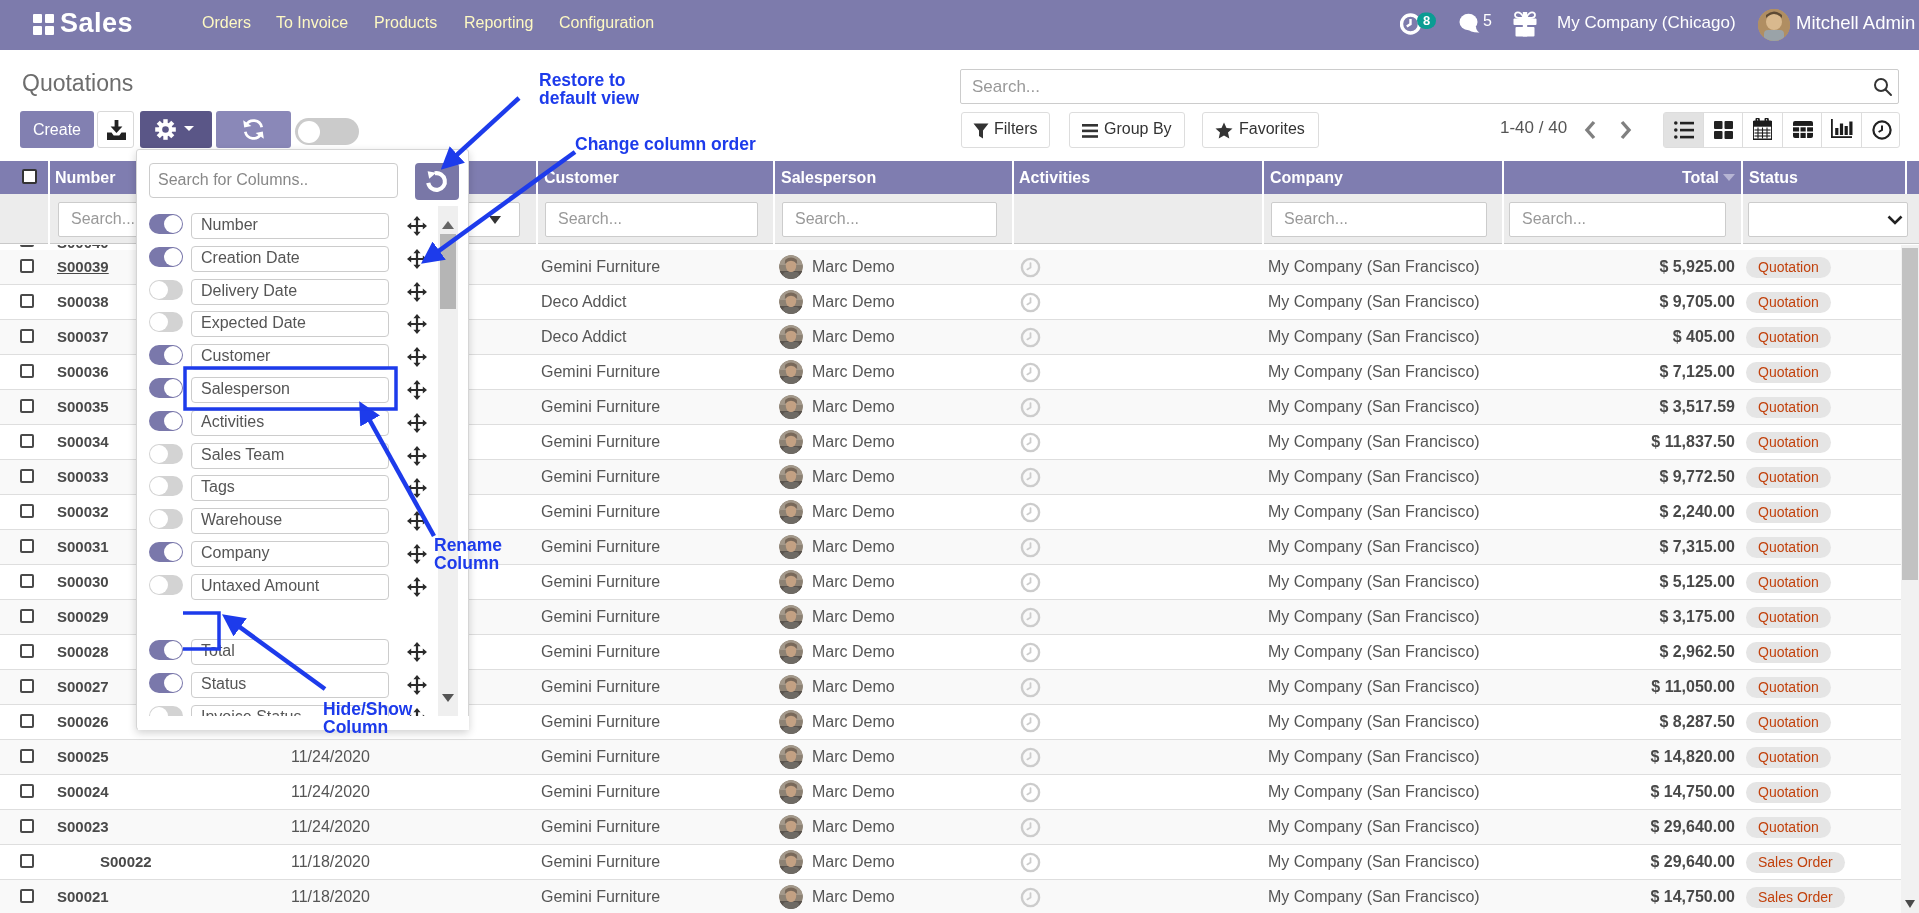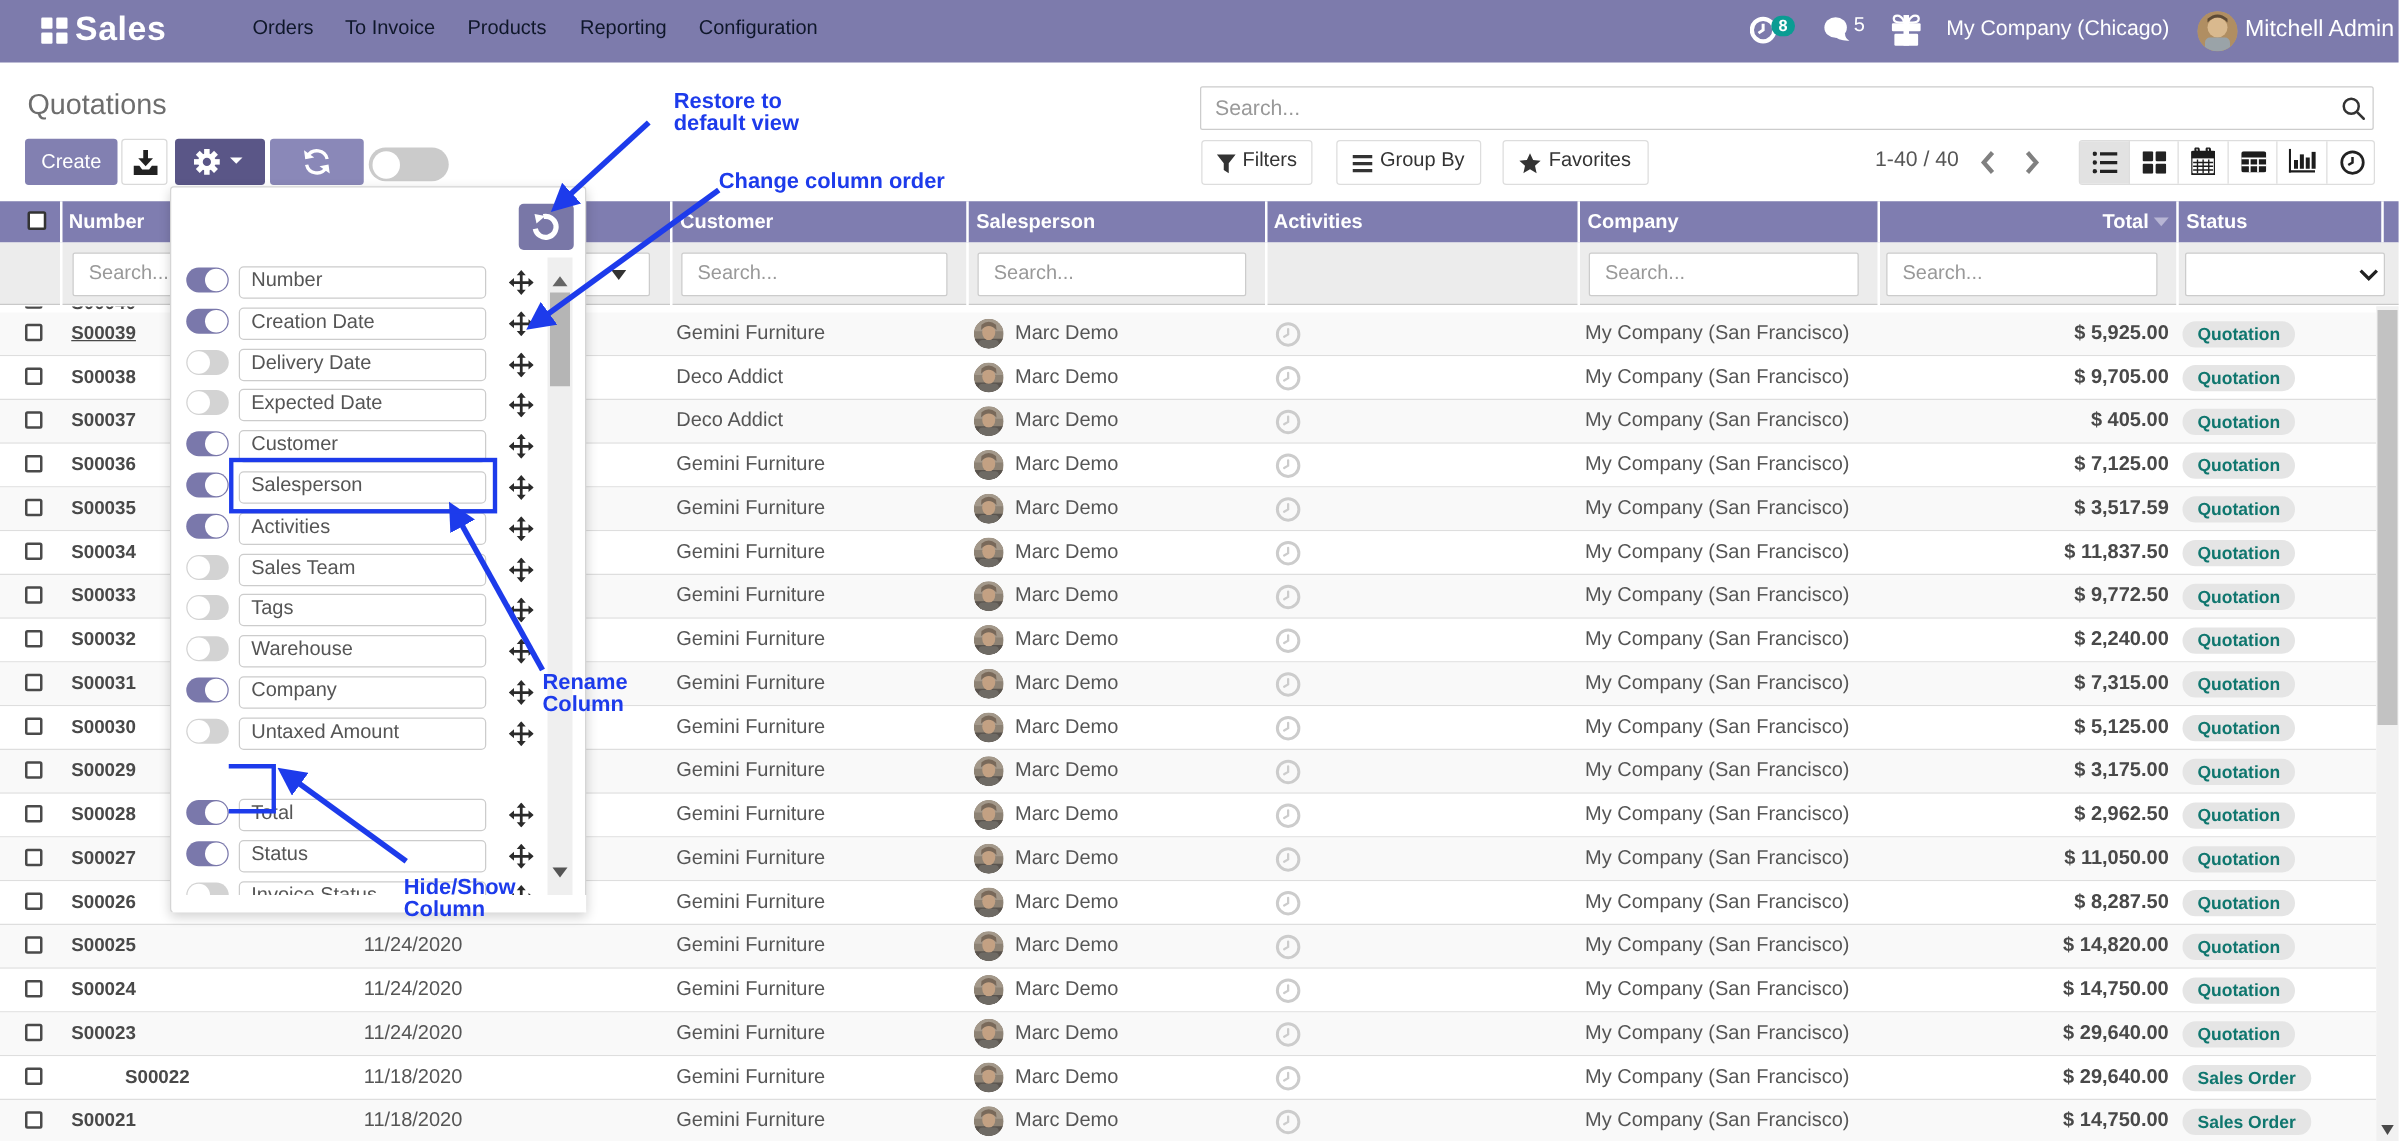--- a/index.html
+++ b/index.html
@@ -4,21 +4,21 @@
 * { margin:0; padding:0; box-sizing:border-box; }
 html,body { width:1919px; height:913px; overflow:hidden; background:#fff;
   font-family:"Liberation Sans", sans-serif; }
 #app { position:relative; width:1919px; height:913px; overflow:hidden; }
 
 
 #navbar { position:absolute; left:0; top:0; width:1919px; height:50px; background:#7d7bac; }
 #navbar .apps { position:absolute; left:33px; top:14px; width:22px; height:22px; }
 #navbar .apps span { position:absolute; width:9px; height:9px; background:#fff; border-radius:1px; }
 #brand { position:absolute; left:60px; top:8px; color:#fff; font-size:27px; font-weight:bold; letter-spacing:0.5px; }
-.navitem { position:absolute; top:14px; color:#0f172a; font-size:16px; }
+.navitem { position:absolute; top:14px; color:#fef9c3; font-size:16px; }
 
 
 #quotations { position:absolute; left:22px; top:70px; font-size:23px; color:#6d6d6d; }
 #searchbox { position:absolute; left:960px; top:69px; width:939px; height:35px; background:#fff;
   border:1px solid #ccc; border-radius:2px; }
 #searchbox .ph { position:absolute; left:11px; top:7px; font-size:17px; color:#999; }
 
 
 .btn { position:absolute; top:111px; height:37px; border-radius:3px; font-size:17px; }
 #btn-create { left:20px; width:74px; background:#8280b1; color:#fff; text-align:center; line-height:37px; font-size:16px; }
@@ -53,21 +53,21 @@
 .finput { position:absolute; top:8px; height:35px; background:#fff; border:1px solid #ccc; border-radius:2px; }
 .finput .ph { position:absolute; left:12px; top:7px; font-size:16px; color:#999; }
 #tbody { position:absolute; left:0; top:244.5px; width:1901px; height:668.5px; overflow:hidden; }
 .trow { position:absolute; left:0; width:1901px; border-bottom:1px solid #dedede; }
 .cell { position:absolute; top:8px; font-size:16px; color:#555; white-space:nowrap; }
 .cell.bold { font-weight:bold; color:#494949; font-size:15px; }
 .cbx { position:absolute; top:9px; width:14px; height:14px; background:#fff; border:2px solid #4a4a4a; border-radius:2px; }
 .avwrap { position:absolute; top:5px; width:24px; height:24px; border-radius:50%; overflow:hidden; }
 .actclock { position:absolute; top:7px; }
 .badge { position:absolute; top:7px; height:21px; background:#e5e5e5; border-radius:11px;
-  font-size:14px; color:#0f766e; padding:0 12px; line-height:21px;font-weight:bold; }
+  font-size:14px; color:#c2410c; padding:0 12px; line-height:21px; }
 
 
 #vscroll { position:absolute; left:1901px; top:245px; width:18px; height:668px; background:#f1f1f1; }
 #vscroll .thumb { position:absolute; left:1px; top:3px; width:16px; height:332px; background:#c2c2c2; }
 .scrollarrow { position:absolute; width:0; height:0; }
 
 
 #panel { position:absolute; left:136px; top:149px; width:333px; height:581px; background:#fff;
   border:1px solid #d5d5d5; border-radius:3px; box-shadow:0 3px 9px rgba(0,0,0,0.18); }
 #psearch { position:absolute; left:12px; top:13px; width:249px; height:35px; border:1px solid #ccc; border-radius:4px; }
@@ -912,20 +912,23 @@
 <span class="badge" style="left:1746px;">Sales Order</span>
 </div>
 </div>
 
 <div id="vscroll">
   <span class="thumb"></span>
   <span class="scrollarrow" style="left:3.5px;top:655px;border-left:5.5px solid transparent;border-right:5.5px solid transparent;border-top:8px solid #4a4a4a;"></span>
 </div>
 
 <div id="panel">
+  <div id="psearch">
+        <span class="ph">Search for Columns..</span>
+      </div>
   <div id="preset">
     <svg style="position:absolute;left:10px;top:7px;" width="24" height="24" viewBox="0 0 24 24" fill="none">
           <path d="M9.75 3.28 A8.4 8.4 0 1 1 3.23 12.96" stroke="#fff" stroke-width="4.1"></path>
           <path d="M2.6 1.2 L11.2 2.8 L4.2 8.7 Z" fill="#fff"></path>
         </svg>
   </div>
   <div id="pclip">
 <div class="prow" style="top:7.0px;">
 <span class="tgl on" style="width:34px;height:20px">
             <span class="knob"></span>

